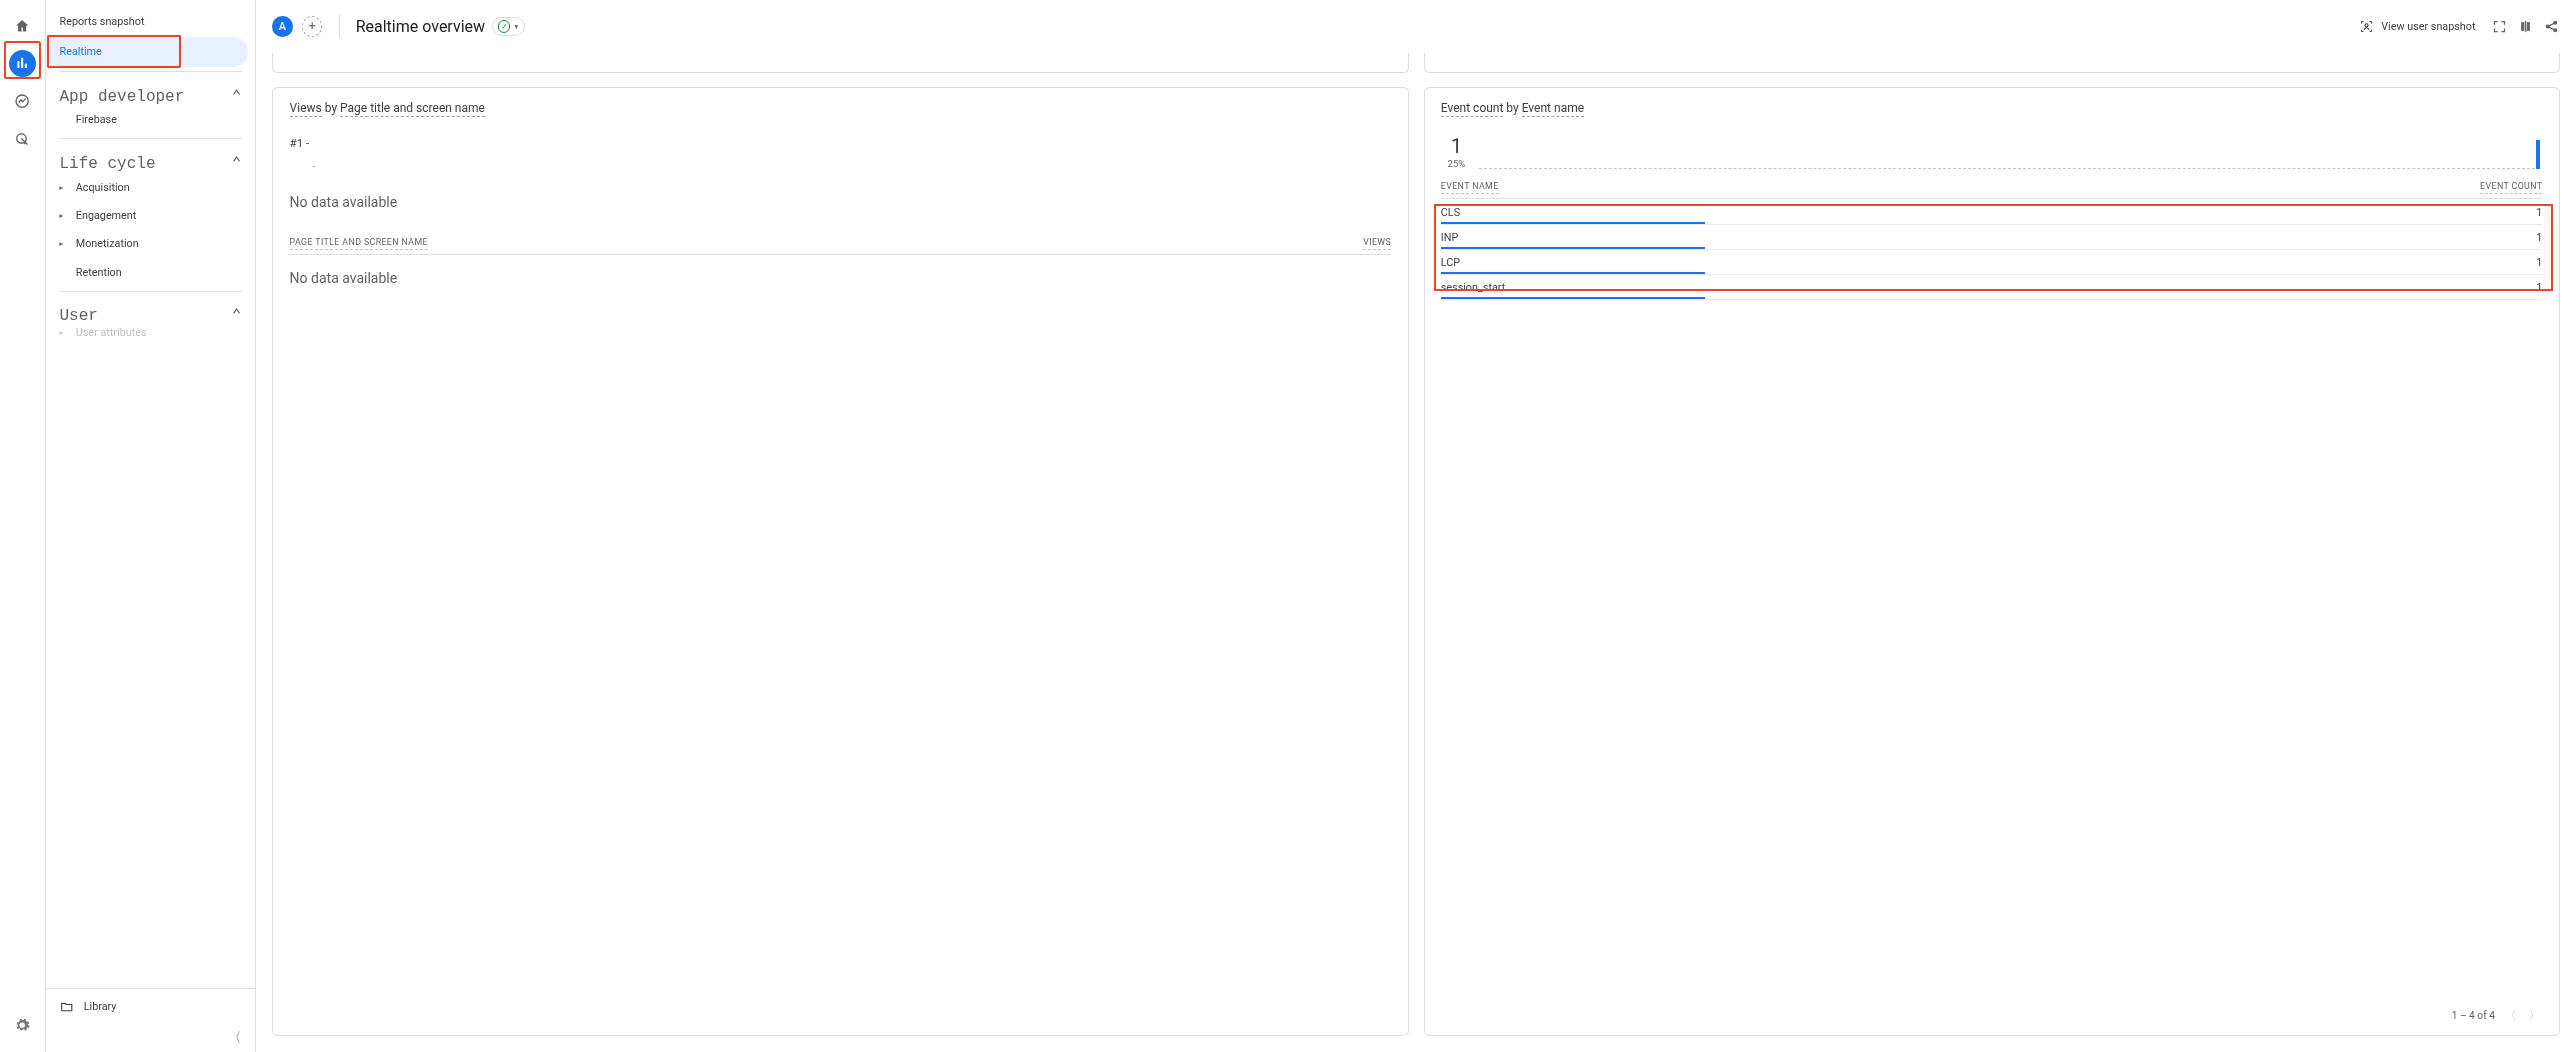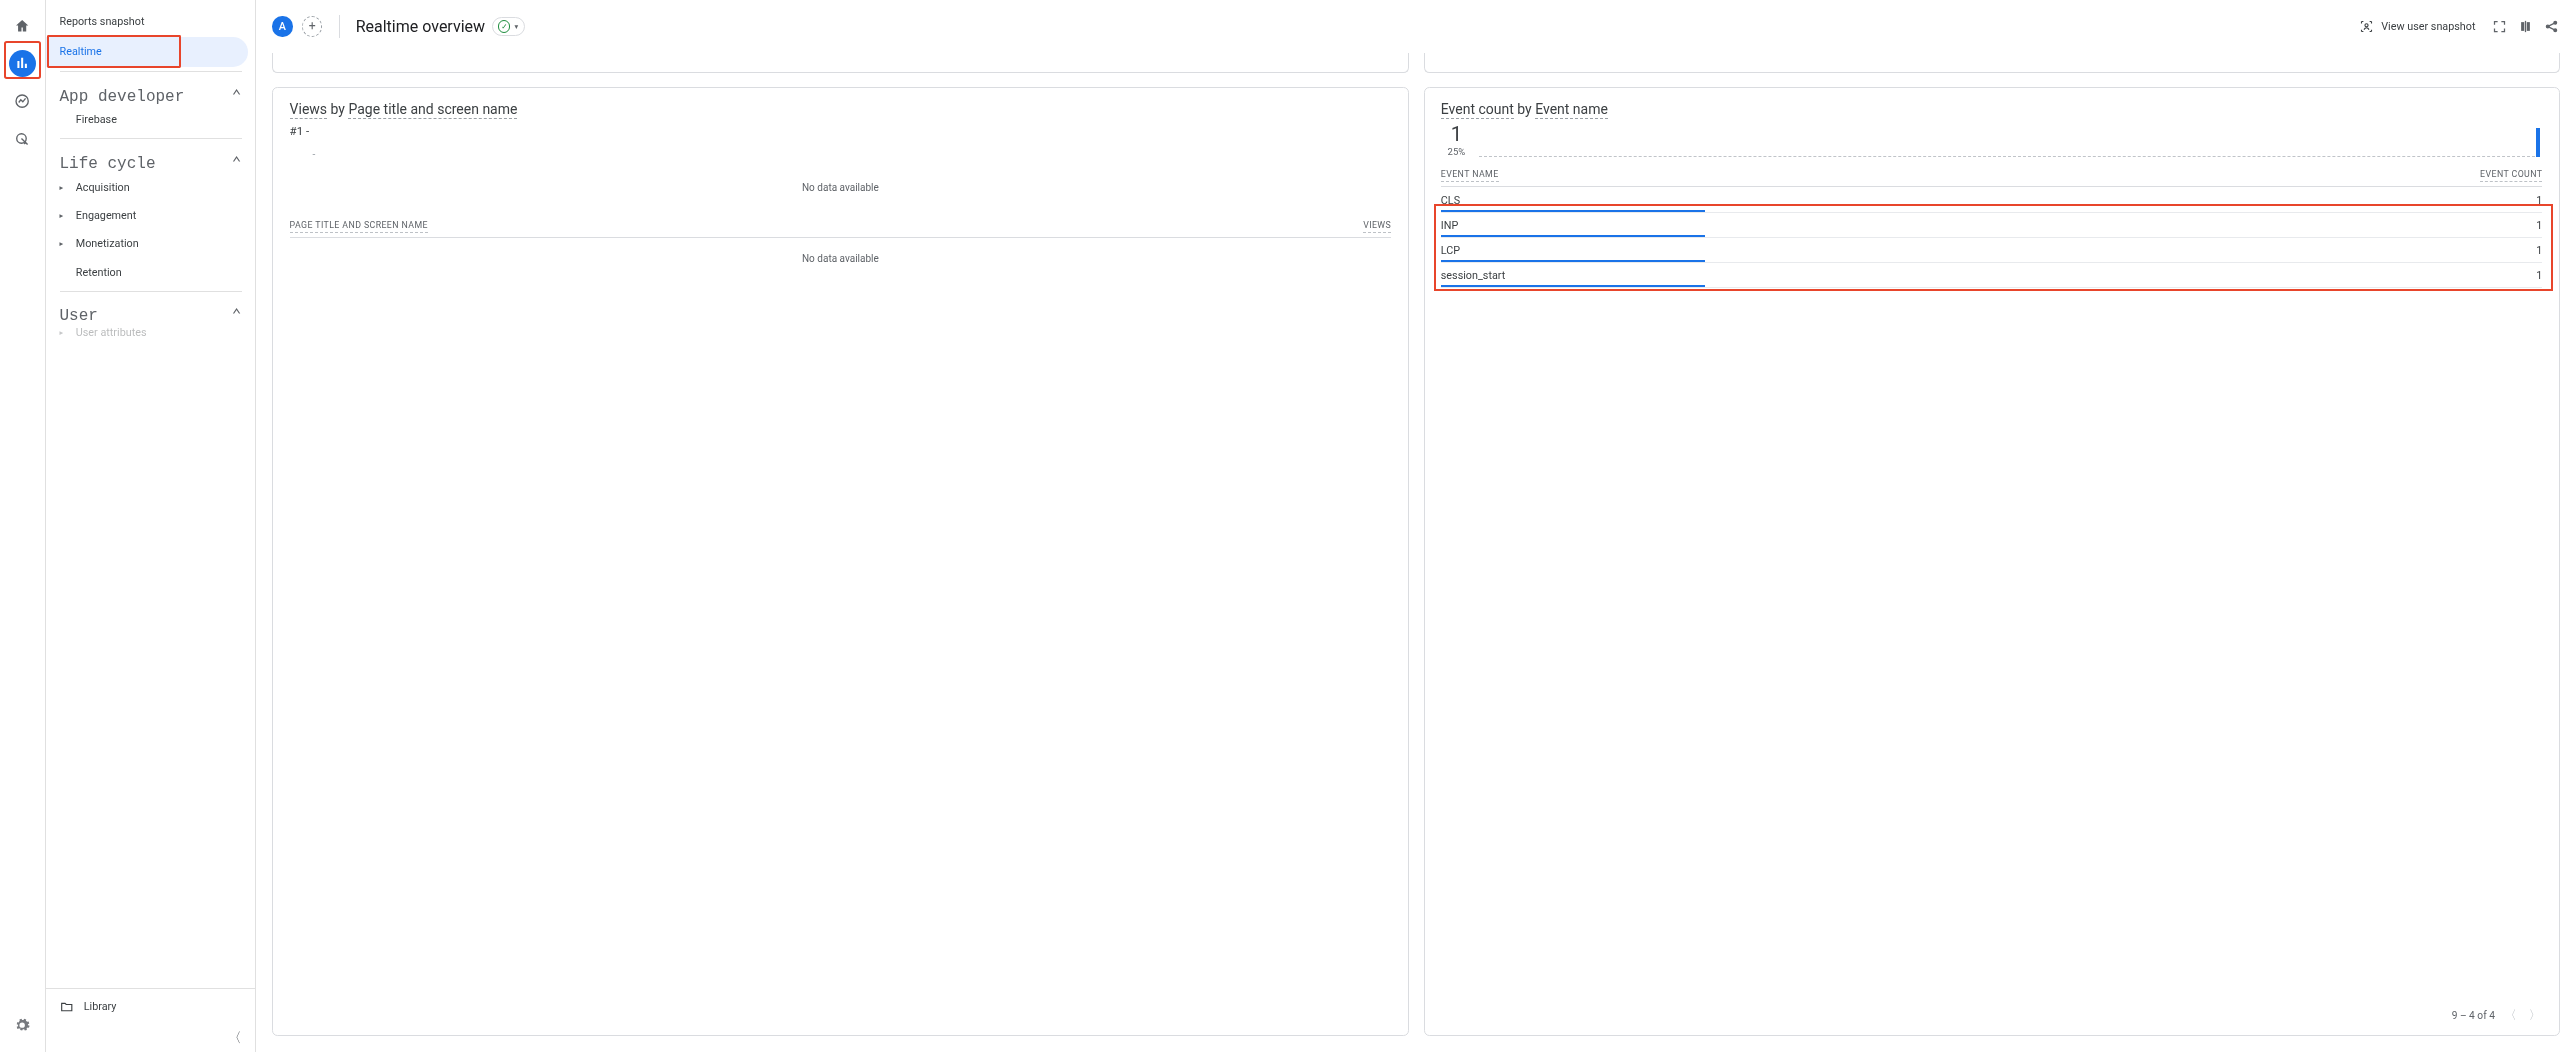--- a/index.html
+++ b/index.html
@@ -41,25 +41,25 @@
   .status-check { width: 12.2px; height: 12.2px; border: 1.4px solid #1e8e3e; border-radius: 50%; display: flex; align-items: center; justify-content: center; color: #1e8e3e; font-size: 7.4px; }
   .tb-spacer { flex: 1; }
   .tb-action { display: flex; align-items: center; gap: 6.8px; padding: 4.1px 6.8px; cursor: pointer; color: #3c4043; font-size: 10.8px; }
   .tb-icon { width: 16.3px; height: 16.3px; color: #5f6368; display:flex; align-items:center; justify-content:center; cursor:pointer; }
   .tb-icon svg { width:15px; height:15px; }
 
   .content { flex: 1; padding: 0 16.3px 16.3px; display: flex; gap: 15px; overflow: hidden; }
   .col { flex: 1; display:flex; flex-direction:column; gap: 13.5px; }
   .card-stub { height: 20.3px; border: 0.7px solid #dadce0; border-radius: 5.4px; border-top: none; border-top-left-radius:0; border-top-right-radius:0; }
   .card { border: 0.7px solid #dadce0; border-radius: 5.4px; padding: 13.5px 16.3px; flex:1; display:flex; flex-direction:column; position:relative; }
-  .card-title { font-size: 14px; color: #3c4043; margin-bottom: 7px; }
+  .card-title { font-size: 12px; color: #3c4043; margin-bottom: 21px; }
   .card-title .u { border-bottom: 0.7px dashed #9aa0a6; padding-bottom:0.7px; }
   .rank { font-size: 11.5px; color:#3c4043; margin-bottom:4.1px; }
   .nodata-dash { color:#9aa0a6; font-size:10.2px; padding:6.8px 0 6.8px 23px; }
-  .nodata-center { text-align:center; color:#5f6368; font-size:10px; padding: 15px 0; }
+  .nodata-center { color:#5f6368; font-size:14px; padding: 15px 0; }
   .th-row { display:flex; justify-content:space-between; border-bottom:0.7px solid #dadce0; padding-bottom:4.1px; margin-top:12.2px; }
   .th { font-size:8.8px; letter-spacing:0.4px; color:#5f6368; border-bottom:0.7px dashed #bdc1c6; padding-bottom:1.4px; }
 
   .bignum-row { display:flex; align-items:flex-end; }
   .bignum-col { display:flex; flex-direction:column; align-items:center; padding-left:6.8px; }
   .bignum { font-size:20.3px; color:#3c4043; line-height:1; }
   .pct { font-size:9.5px; color:#5f6368; margin-top:1.4px; }
   .spark-wrap { flex:1; display:flex; align-items:flex-end; justify-content:flex-end; height:32.5px; border-bottom:0.7px dashed #c0c4c9; margin-left:13.5px; margin-right:2.7px; }
   .spark-bar { width:4.1px; height:28.4px; background:#1a73e8; margin-bottom:-0.7px; }
 
@@ -266,21 +266,21 @@
                 <div class="bar" style="width:24%"></div>
               </div>
               <div class="data-row">
                 <span>session_start</span>
                 <span>1</span>
                 <div class="bar" style="width:24%"></div>
               </div>
             </div>
           <div class="red-box" style="top:116px; left:9.5px; right:5.4px; height:87px;"></div>
           <div class="pager">
-            <span>9 – 4 of 4</span>
+            <span>1 – 4 of 4</span>
             <span class="pbtn">〈</span>
             <span class="pbtn">〉</span>
           </div>
         </div>
       </div>
     </div>
   </div>
 
 </div>
 

